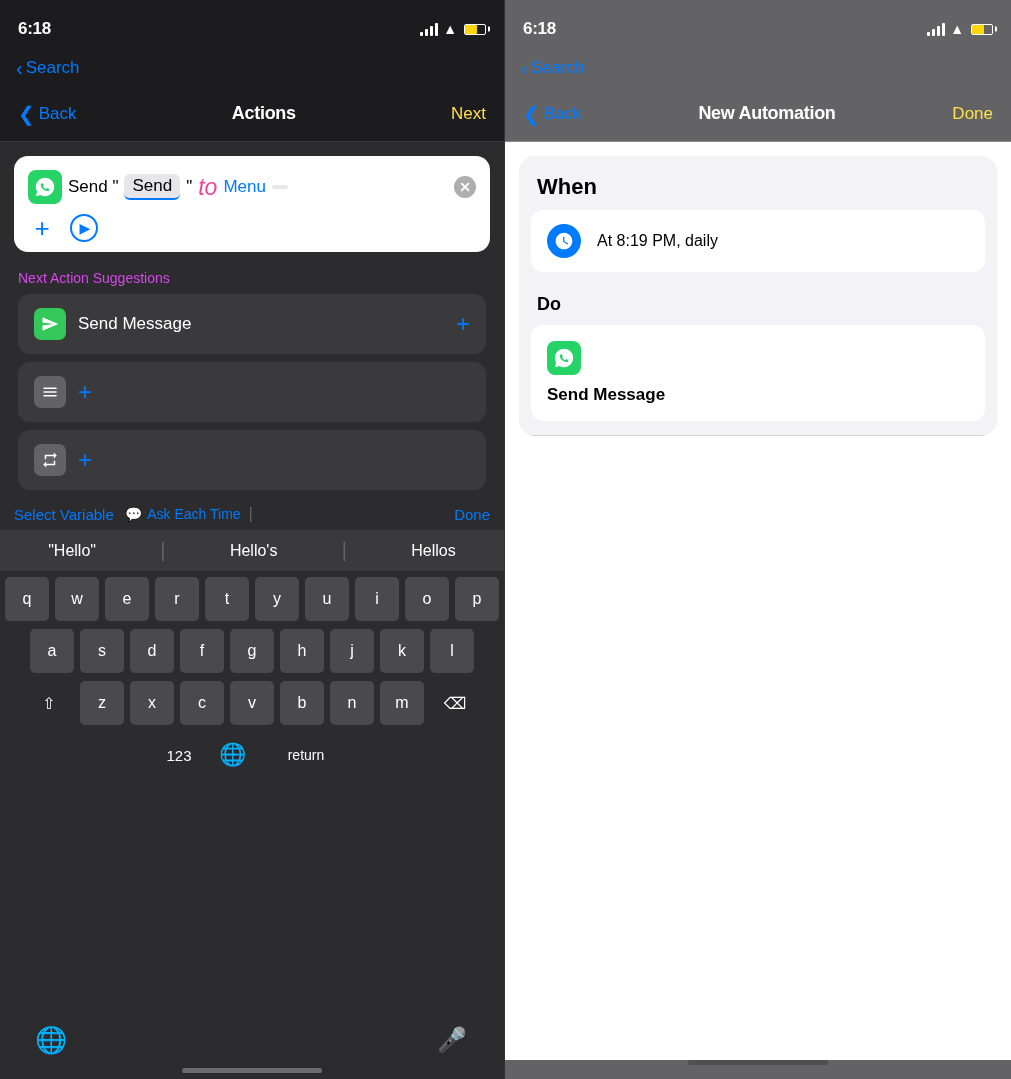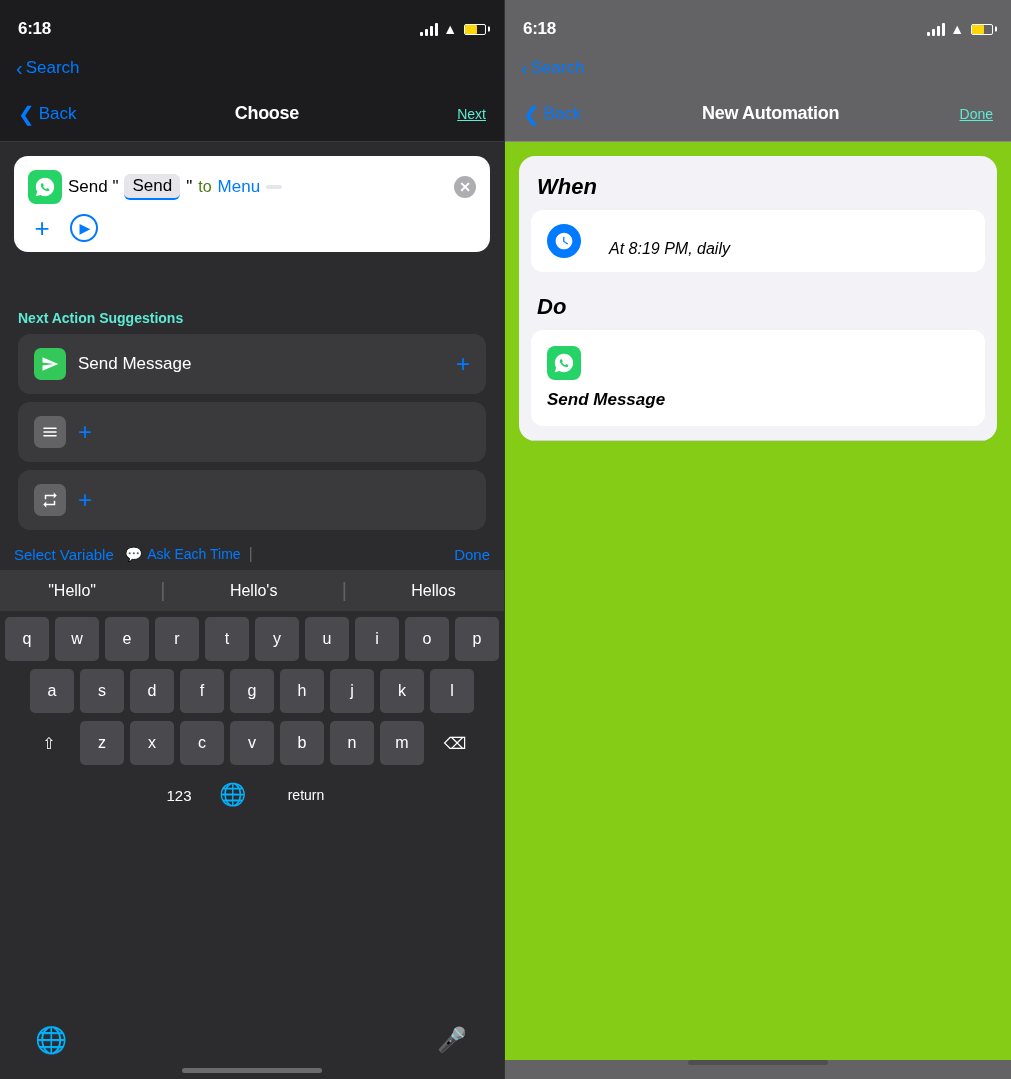--- a/index.html
+++ b/index.html
@@ -113,24 +113,23 @@
       color: #007aff;
       font-size: 17px;
     }
     .nav-title {
       font-size: 18px;
       font-weight: 600;
       color: #fff;
       letter-spacing: -0.3px;
     }
     .nav-action {
-      font-size: 14px;
-      color: #5eead4;
+      font-size: 17px;
+      color: #fde047;
       font-weight: 400;
-      text-decoration: underline;
     }
     .chevron-left { font-size: 20px; color: #007aff; font-weight: 300; }
 
     
     .left-content {
       flex: 1;
       background: #2c2c2e;
       display: flex;
       flex-direction: column;
       overflow: hidden;
@@ -166,21 +165,21 @@
     .action-text-send { font-size: 17px; color: #000; font-weight: 400; }
     .action-text-hello-wrap {
       background: #e5e5ea;
       border-radius: 6px;
       padding: 2px 8px;
       font-size: 17px;
       color: #000;
       font-weight: 400;
       border-bottom: 2px solid #007aff;
     }
-    .action-text-to { font-size: 16px; color: #4d7c0f; }
+    .action-text-to { font-size: 23px; color: #ec4899; font-style: italic; }
     .action-text-pavz { font-size: 17px; color: #007aff; }
     .action-recipient-badge {
       background: #e5e5ea;
       border-radius: 6px;
       padding: 2px 8px;
       font-size: 17px;
       color: #000;
     }
     .action-clear-btn {
       width: 22px;
@@ -217,24 +216,23 @@
       justify-content: center;
     }
     .action-run-btn span { color: #007aff; font-size: 14px; margin-left: 2px; }
 
     
     .suggestions-section {
       padding: 18px 18px 0;
     }
     .suggestions-label {
       font-size: 14px;
-      color: #5eead4;
-      font-weight: 700;
+      color: #d946ef;
+      font-weight: 400;
       margin-bottom: 8px;
-      margin-top: 40px;
     }
     .suggestion-item {
       background: #3a3a3c;
       border-radius: 12px;
       padding: 14px 16px;
       display: flex;
       align-items: center;
       gap: 12px;
       margin-bottom: 8px;
     }
@@ -346,59 +344,58 @@
     
     .right-panel {
       width: 506px;
       height: 1079px;
       background: #636366;
       display: flex;
       flex-direction: column;
     }
     .right-content {
       flex: 1;
-      background: #84cc16;
+      background: #ffffff;
       padding: 14px 14px 0;
       display: flex;
       flex-direction: column;
-      font-style: italic;
     }
     .automation-card {
       background: #f2f2f7;
       border-radius: 16px;
       overflow: hidden;
     }
     .card-section-header {
       font-size: 22px;
       font-weight: 700;
       color: #000;
       padding: 18px 18px 10px;
     }
     .when-item {
       background: #fff;
       margin: 0 12px 14px;
       border-radius: 12px;
       display: flex;
-      align-items: flex-end;
-      gap: 28px;
+      align-items: center;
+      gap: 16px;
       padding: 14px 16px;
     }
     .time-icon {
       width: 34px;
       height: 34px;
       border-radius: 50%;
       background: #007aff;
       display: flex;
       align-items: center;
       justify-content: center;
       flex-shrink: 0;
     }
     .time-text { font-size: 16px; color: #000; }
     .do-section-header {
-      font-size: 22px;
+      font-size: 18px;
       font-weight: 700;
       color: #000;
       padding: 8px 18px 10px;
     }
     .do-item {
       background: #fff;
       margin: 0 12px 14px;
       border-radius: 12px;
       padding: 16px 16px;
       display: flex;
@@ -474,21 +471,21 @@
       <span class="chevron-left">‹</span>
       <span>Search</span>
     </span>
   </div>
 
   <div class="nav-bar">
     <div class="nav-back">
       <span class="chevron-left">❮</span>
       <span>Back</span>
     </div>
-    <span class="nav-title">Choose</span>
+    <span class="nav-title">Actions</span>
     <span class="nav-action">Next</span>
   </div>
 
   <div class="left-content">
 
     <div class="action-card">
       <div class="action-row">
 
         <div class="whatsapp-icon">
           <svg viewBox="0 0 24 24" fill="white">

